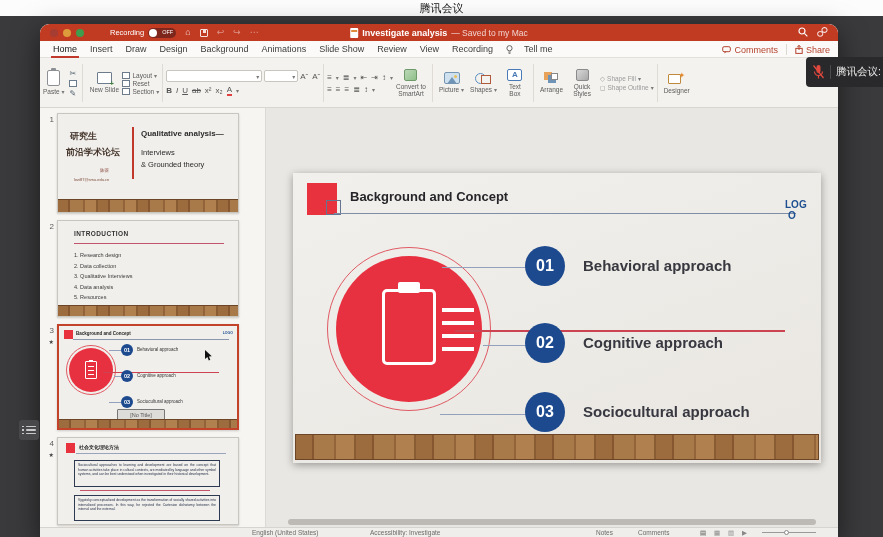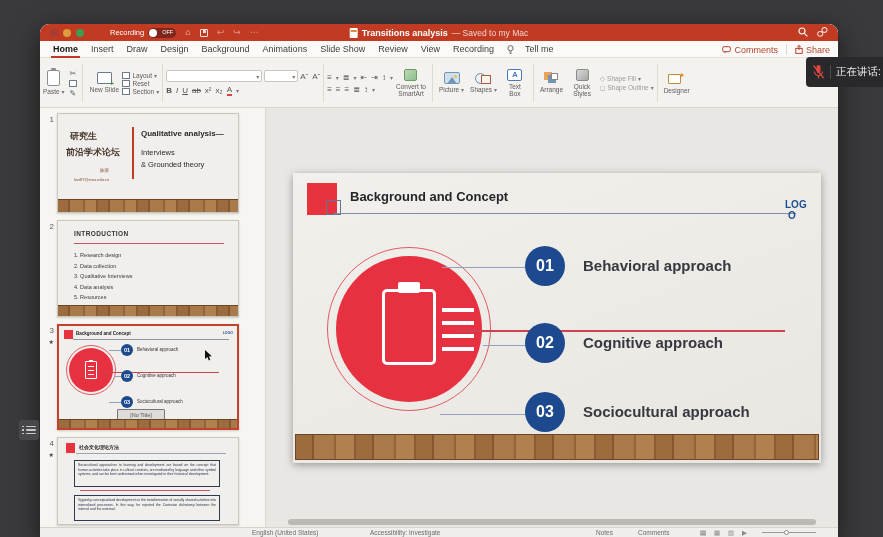--- a/index.html
+++ b/index.html
@@ -37,21 +37,21 @@
   .doc-ic { width:8px; height:10px; background:#fff; border-radius:1px; position:relative; }
   .doc-ic:after { content:""; position:absolute; left:1px; top:2px; width:6px; height:2px; background:#e08a3c; }
   .dt-main { font-size:9px; font-weight:bold; color:#fff; }
   .dt-status { font-size:8.5px; color:rgba(255,255,255,.78); }
   .tbar-right { position:absolute; right:10px; top:3px; display:flex; gap:9px; align-items:center; }
 
   
   .menurow { left:0; top:17px; width:798px; height:17px; background:#fbfaf8;
     border-bottom:1px solid #e3e0da; display:flex; align-items:center; font-size:9px; color:#3d3d3d; }
   .mtab { margin-left:13px; position:relative; cursor:default; }
-  .mtab.active { font-weight:bold; color:#151515; }
+  .mtab.active { font-weight:normal; color:#151515; }
   .mtab.active:after { content:""; position:absolute; left:-2px; right:-2px; bottom:-4px; height:2px; background:#c0392b; }
   .tellme { margin-left:13px; display:flex; align-items:center; gap:11px; }
   .mright { position:absolute; right:8px; top:0; height:17px; display:flex; align-items:center; gap:8px; }
   .redbtn { display:flex; align-items:center; gap:3px; font-size:9px; color:#b5432e; }
   .msep { width:1px; height:11px; background:#ddd8d2; }
 
   
   .ribbon { left:0; top:35px; width:798px; height:49px; background:#f3f2ee;
     border-bottom:1px solid #d9d6d0; display:flex; align-items:stretch; overflow:hidden; }
   .rsep { width:1px; background:#dedbd5; margin:5px 3px; }
@@ -150,20 +150,23 @@
   .sharepill { left:0; top:514px; width:214px; height:23px; background:#2a2a2c; border-radius:0 5px 0 0;
     display:flex; align-items:center; gap:6px; padding-left:8px; z-index:6; }
   .share-txt { font-size:11.5px; color:#ececec; white-space:nowrap; }
   .blur1 { filter:blur(.4px); }
 </style>
 </head>
 <body>
 
 <div class="screen">
 
+  <div class="a topbar">
+    <span>腾讯会议</span>
+  </div>
 
   <div class="a win">
 
     <div class="a tbar">
       <div class="lights">
         <span class="light l-close"></span>
         <span class="light l-min"></span>
         <span class="light l-max"></span>
       </div>
       <div class="autosave">
@@ -173,21 +176,21 @@
           <span class="tg-state">OFF</span>
         </span>
       </div>
       <span class="tb-ic">⌂</span>
       <span class="floppy"></span>
       <span class="tb-ic dim">↩</span>
       <span class="tb-ic dim">↪</span>
       <span class="tb-ic dim">⋯</span>
       <div class="doc-title">
         <span class="doc-ic"></span>
-        <span class="dt-main">Transitions analysis</span>
+        <span class="dt-main">Investigate analysis</span>
         <span class="dt-status">— Saved to my Mac</span>
       </div>
       <div class="tbar-right">
         <svg width="10" height="10">
             <circle cx="4" cy="4" r="3" stroke="#fff" stroke-width="1.2" fill="none"></circle>
             <line x1="6.4" y1="6.4" x2="9.4" y2="9.4" stroke="#fff" stroke-width="1.2"></line>
           </svg>
         <svg width="11" height="10">
             <rect x="0.7" y="4.6" width="5" height="4.6" rx="2" stroke="#fff" fill="none"></rect>
             <rect x="5" y="0.7" width="5" height="4.6" rx="2" stroke="#fff" fill="none"></rect>
@@ -511,21 +514,21 @@
   </div>
 
   <div class="a speak">
     <svg width="13" height="16">
       <rect x="4.5" y="1" width="4" height="8" rx="2" fill="#e0483e"></rect>
       <path d="M2.5 7.5 a4 4 0 0 0 8 0" stroke="#e0483e" fill="none" stroke-width="1.2"></path>
       <line x1="6.5" y1="11.5" x2="6.5" y2="14.5" stroke="#e0483e" stroke-width="1.2"></line>
       <line x1="1.5" y1="1.5" x2="11.5" y2="14" stroke="#e0483e" stroke-width="1.3"></line>
     </svg>
     <span class="vdiv"></span>
-    <span class="speak-txt">正在讲话:</span>
+    <span class="speak-txt">腾讯会议:</span>
   </div>
 
   <div class="a hamb">
     <i></i>
       <i></i>
       <i></i>
   </div>
 
 
 </div>

